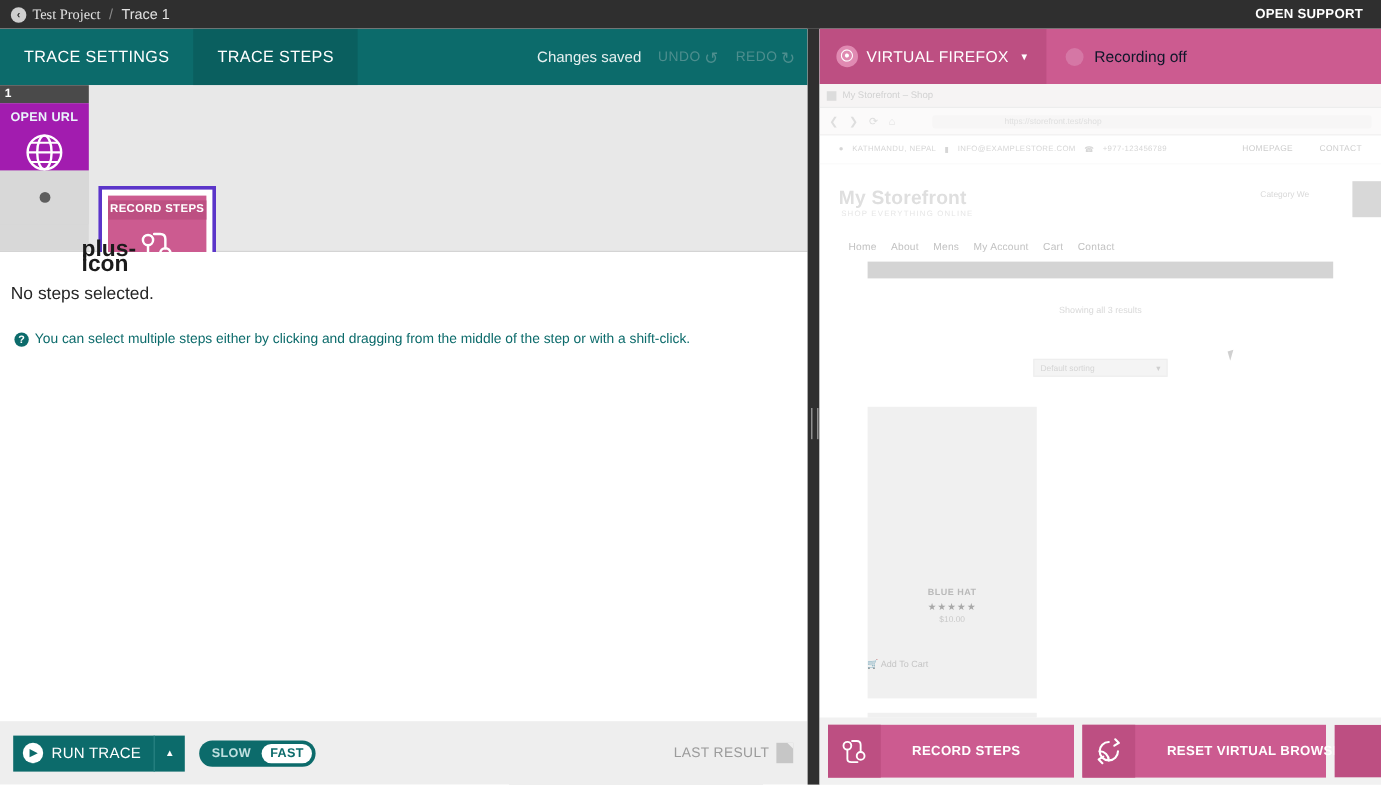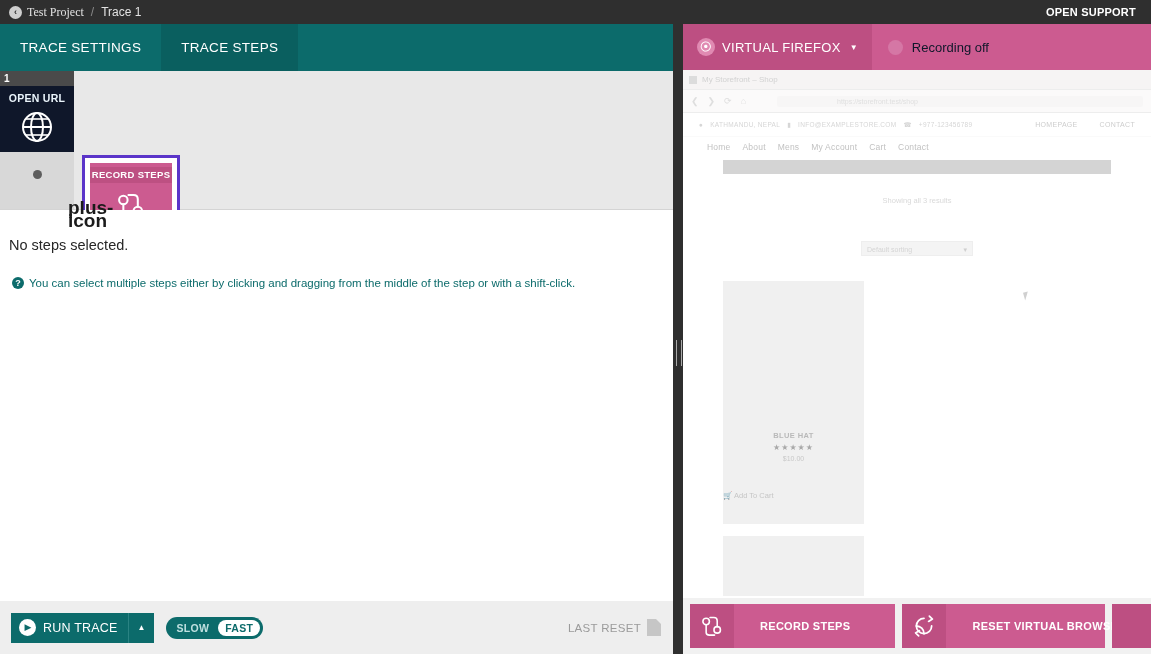--- a/index.html
+++ b/index.html
@@ -131,22 +131,22 @@
   .step-num {
     height: 15px;
     background: #4a4a4a;
     color: #ffffff;
     font-size: 10px;
     padding-left: 4px;
     line-height: 15px;
     font-weight: bold;
   }
   .step-body {
-    height: 66px;
-    background: #0f172a;
+    height: 56px;
+    background: #a21caf;
     color: #ffffff;
     position: relative;
   }
   .step-label {
     font-size: 10.5px;
     text-align: center;
     padding-top: 6px;
     letter-spacing: .3px;
     font-weight: bold;
     color: #eaf4fb;
@@ -664,20 +664,31 @@
       <span class="crumb-current">Trace 1</span>
     </div>
     <div class="support">OPEN SUPPORT</div>
   </div>
 
   <div class="leftpane">
 
     <div class="tabbar">
       <div class="tab">TRACE SETTINGS</div>
       <div class="tab active">TRACE STEPS</div>
+      <div class="tabbar-right">
+        <span class="changes-saved">Changes saved</span>
+        <span class="hbtn">
+          <span>UNDO</span>
+          <span class="arc">↺</span>
+        </span>
+        <span class="hbtn">
+          <span>REDO</span>
+          <span class="arc">↻</span>
+        </span>
+      </div>
     </div>
 
     <div class="stepstrip">
       <div class="stepcard">
         <div class="step-num">1</div>
         <div class="step-body">
           <div class="step-label">OPEN URL</div>
           <div class="step-icon">
             <svg width="34" height="34" viewBox="0 0 34 34">
               <circle cx="17" cy="17" r="14" fill="none" stroke="#ffffff" stroke-width="2"></circle>
@@ -722,21 +733,21 @@
       <div class="run-btn">
         <span class="play">▶</span>
         <span class="rt">RUN TRACE</span>
         <span class="caret">▲</span>
       </div>
       <div class="speed-toggle">
         <span class="sp off">SLOW</span>
         <span class="sp on">FAST</span>
       </div>
       <div class="last-result">
-        <span>LAST RESET</span>
+        <span>LAST RESULT</span>
         <span class="doc-icon"></span>
       </div>
     </div>
   </div>
 
   <div class="splitter">
     <div class="grip"></div>
   </div>
 
   <div class="rightpane">
@@ -773,20 +784,26 @@
           <span>▮</span>
           <span>INFO@EXAMPLESTORE.COM</span>
           <span>☎</span>
           <span>+977-123456789</span>
           <span class="right">
             <span>HOMEPAGE</span>
             <span>CONTACT</span>
           </span>
         </div>
 
+        <div class="site-logo-row">
+          <span class="site-logo">My Storefront</span>
+          <span class="site-tag">SHOP EVERYTHING ONLINE</span>
+          <span class="site-cat">Category We</span>
+          <span class="site-search"></span>
+        </div>
 
         <div class="site-nav">
           <span>Home</span>
           <span>About</span>
           <span>Mens</span>
           <span>My Account</span>
           <span>Cart</span>
           <span>Contact</span>
         </div>
         <div class="gray-band"></div>

